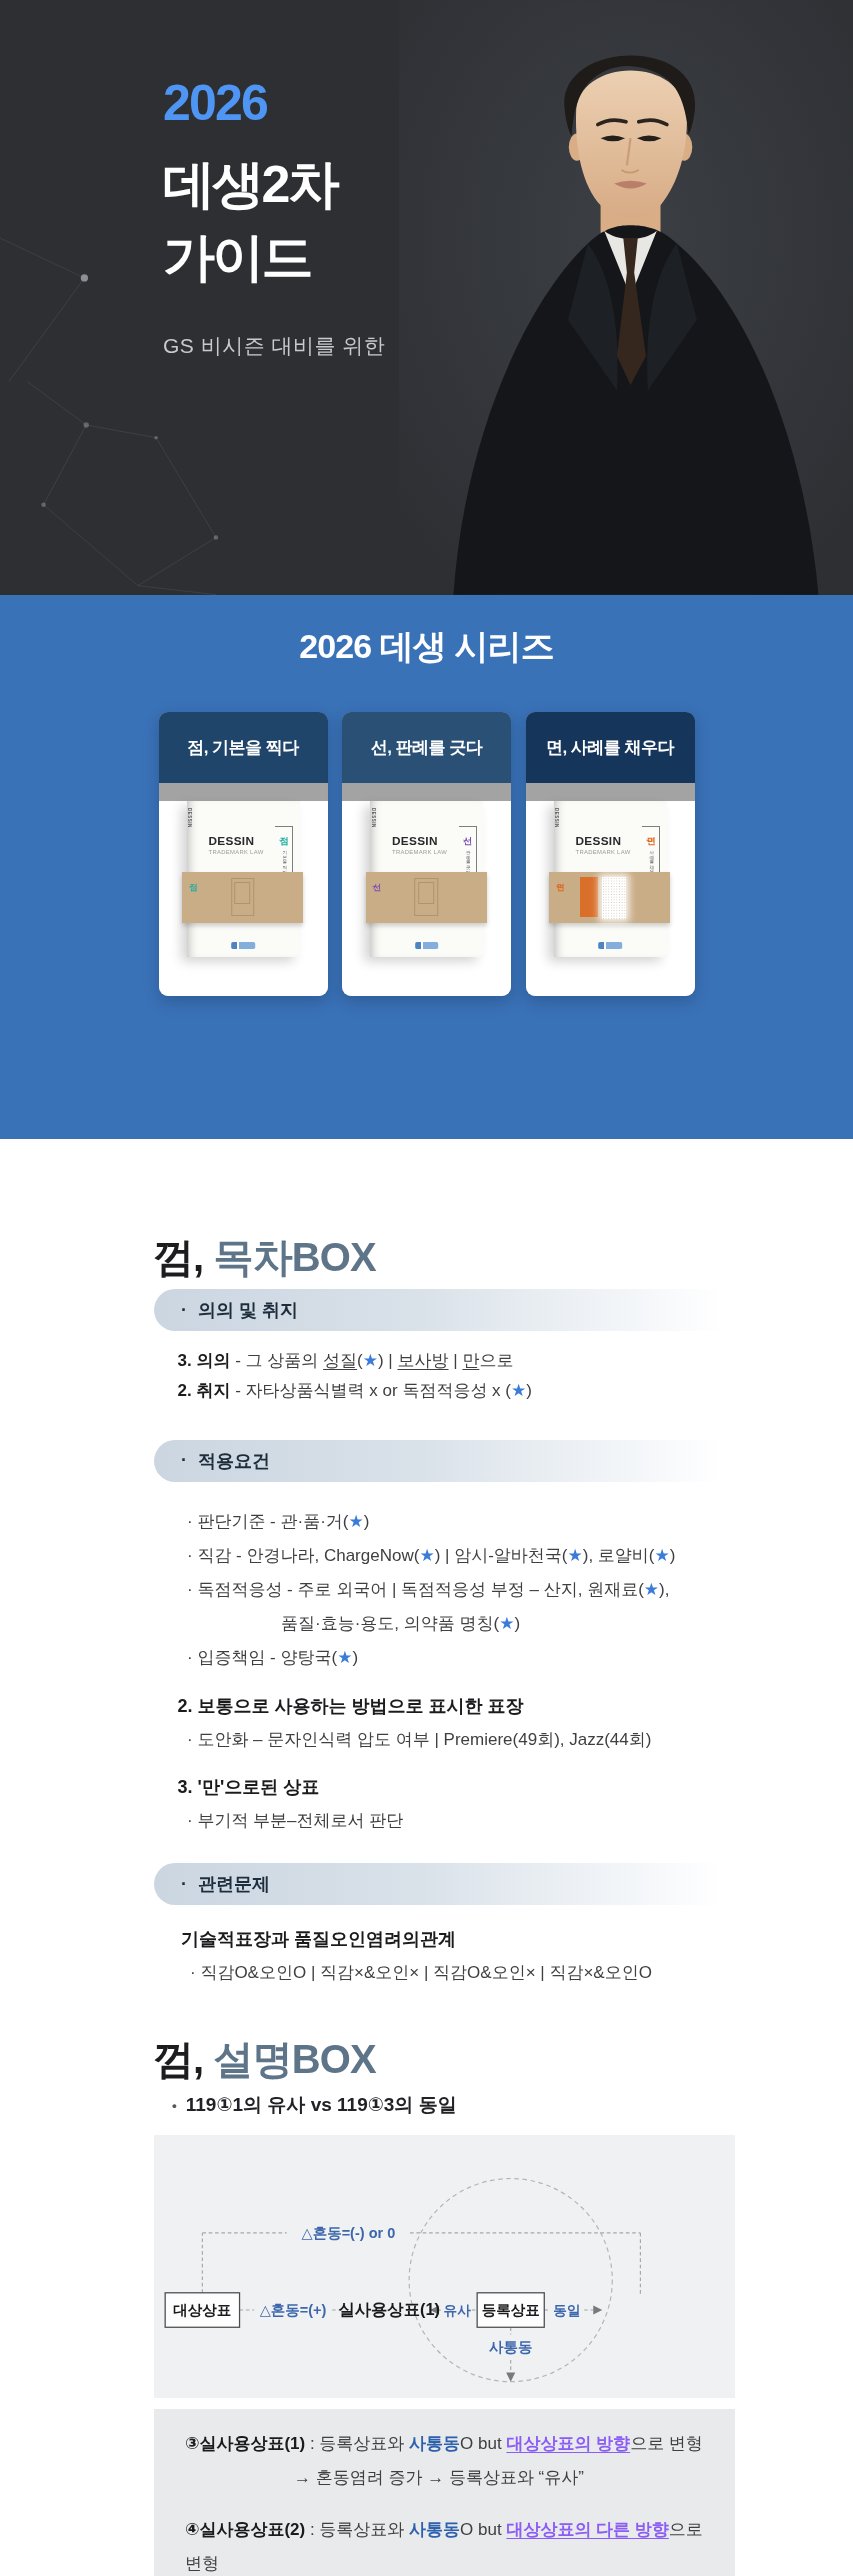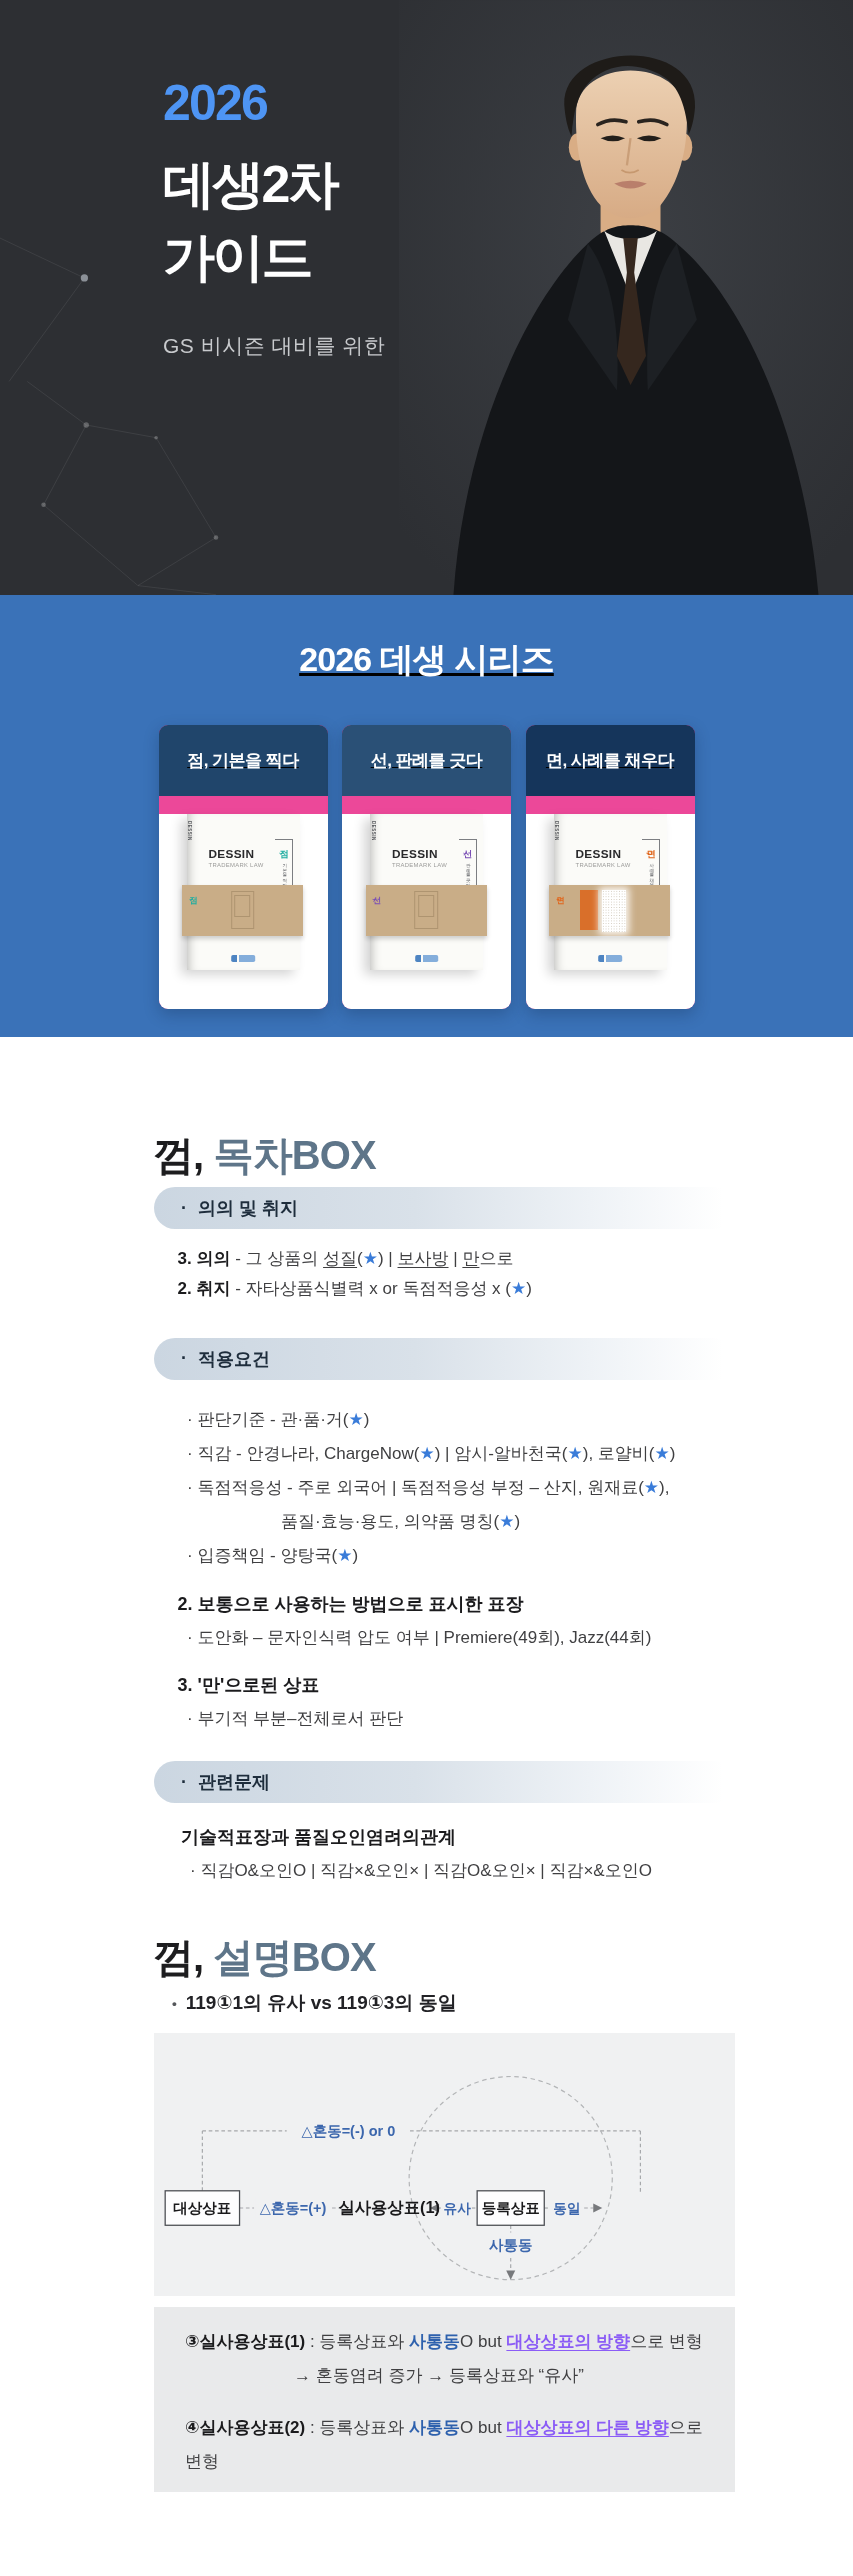--- a/index.html
+++ b/index.html
@@ -11,24 +11,24 @@
   .hero{position:relative;height:595px;background:#2d2f33;overflow:hidden;}
   .hero .deco,.hero .portrait{position:absolute;top:0;pointer-events:none;}
   .hero .deco{left:0;}
   .hero .portrait{right:0;}
   .hero-text{position:absolute;left:163px;top:78px;z-index:3;}
   .hero-year{font-size:50px;font-weight:800;letter-spacing:-1.8px;line-height:1;color:#4e95f4;}
   .hero-title{font-size:52px;font-weight:800;letter-spacing:-2.7px;line-height:73px;color:#ffffff;margin-top:20px;}
   .hero-sub{margin-top:38px;font-size:21px;color:#c8cacd;letter-spacing:0.5px;}
 
   
-  .series{height:442px;background:#3a72b8;padding-top:45px;text-decoration:underline;}
+  .series{height:544px;background:#3a72b8;padding-top:32px;}
   .series-title{font-size:34px;font-weight:800;letter-spacing:-0.9px;color:#fff;text-align:center;margin:0;line-height:38px;}
   .cards{display:flex;justify-content:center;gap:14.5px;margin-top:47px;}
-  .card{width:169px;height:284px;border-radius:9px;overflow:hidden;background:#ec4899;box-shadow:0 5.4px 14.5px rgba(10,30,60,.25);}
+  .card{width:169px;height:284px;border-radius:9px;overflow:hidden;background:#a3a3a3;box-shadow:0 5.4px 14.5px rgba(10,30,60,.25);}
   .card-head{height:71px;display:flex;align-items:center;justify-content:center;color:#fff;font-size:17px;font-weight:700;letter-spacing:-0.5px;}
   .card-body{position:relative;height:213px;background:#fff;}
 
   
   .book{width:113px;height:156px;margin:18px auto 0;position:relative;background:#fbfbf8;
         box-shadow:-6.4px 4.5px 11px rgba(0,0,0,.18), inset 9px 0 11px -8.2px rgba(0,0,0,.30);}
   .spine-text{position:absolute;left:0.9px;top:7.3px;writing-mode:vertical-rl;font-size:4.5px;color:#56585c;letter-spacing:0.5px;font-weight:700;}
   .brand{position:absolute;left:22px;top:33px;font-weight:800;font-size:11.8px;letter-spacing:0.3px;color:#29292b;}
   .brand-sub{position:absolute;left:22px;top:48px;font-size:5.9px;color:#9b9b99;letter-spacing:0.3px;}
   .tab{position:absolute;right:6.4px;top:25.4px;writing-mode:vertical-rl;line-height:1.1;border-top:0.9px solid #7c7e82;border-right:0.9px solid #7c7e82;padding:2.7px 0.9px 0 0;height:53px;}

